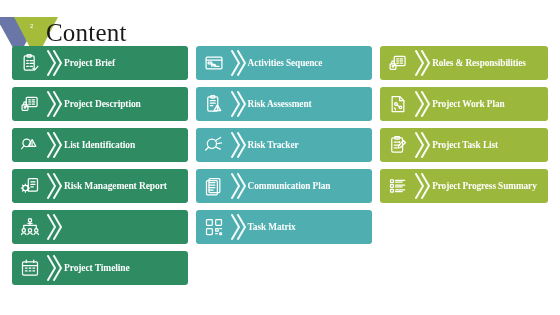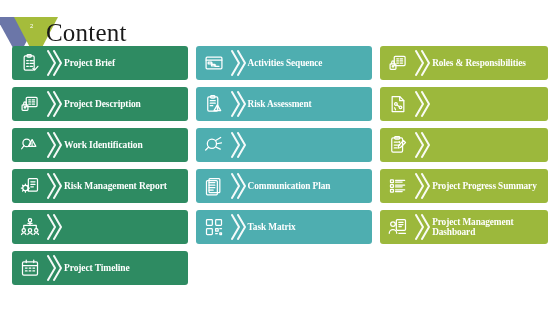--- a/index.html
+++ b/index.html
@@ -151,21 +151,21 @@
             <path d="M14.5 5.5l4.5 8h-9z"></path>
             <path d="M14.5 9v2M14.5 12.2v.3"></path>
           </svg>
         </div>
         <div class="chev">
           <svg width="16" height="30" viewBox="0 0 16 30" fill="none" stroke="#ffffff" stroke-width="2" stroke-linecap="round" stroke-linejoin="round" opacity="0.95">
             <path d="M2 3 L9 15 L2 27"></path>
             <path d="M8 3 L15 15 L8 27"></path>
           </svg>
         </div>
-        <div class="bar-label">Work Identification</div>
+        <div class="bar-label">List Identification</div>
       </div>
       <div class="bar c-green">
         <div class="bar-icon">
           <svg width="20" height="20" viewBox="0 0 24 24" fill="none" stroke="#ffffff" stroke-width="1.5" stroke-linecap="round" stroke-linejoin="round">
             <rect x="10" y="3" width="11" height="15" rx="1.2"></rect>
             <path d="M13 7h5M13 10h5M13 13h3"></path>
             <circle cx="6.5" cy="14.5" r="3.2"></circle>
             <path d="M6.5 9.6v1.4M6.5 18v1.4M1.6 14.5H3M10 14.5h1.4M3.1 11.1l1 1M9 17l1 1M9.9 11.1l-1 1M4.1 17l-1 1"></path>
           </svg>
         </div>
@@ -257,20 +257,21 @@
             <path d="M5.6 14.4L2 18"></path>
             <path d="M14 6.5l6 -3.5M15.5 10.5l5.5 -1M14.5 14.5l5 2.5"></path>
           </svg>
         </div>
         <div class="chev">
           <svg width="16" height="30" viewBox="0 0 16 30" fill="none" stroke="#ffffff" stroke-width="2" stroke-linecap="round" stroke-linejoin="round" opacity="0.95">
             <path d="M2 3 L9 15 L2 27"></path>
             <path d="M8 3 L15 15 L8 27"></path>
           </svg>
         </div>
+        <div class="bar-label">Risk Tracker</div>
       </div>
       <div class="bar c-teal">
         <div class="bar-icon">
           <svg width="20" height="20" viewBox="0 0 24 24" fill="none" stroke="#ffffff" stroke-width="1.5" stroke-linecap="round" stroke-linejoin="round">
             <rect x="6" y="3" width="13" height="17" rx="1.2"></rect>
             <rect x="3" y="5.5" width="13" height="17" rx="1.2" fill="none"></rect>
             <path d="M6 8h7M6 11h7M6 14h7M6 17h5"></path>
           </svg>
         </div>
         <div class="chev">
@@ -328,68 +329,52 @@
             <path d="M10.8 13.2l3 2"></path>
             <path d="M8 16.5l1 2.5"></path>
           </svg>
         </div>
         <div class="chev">
           <svg width="16" height="30" viewBox="0 0 16 30" fill="none" stroke="#ffffff" stroke-width="2" stroke-linecap="round" stroke-linejoin="round" opacity="0.95">
             <path d="M2 3 L9 15 L2 27"></path>
             <path d="M8 3 L15 15 L8 27"></path>
           </svg>
         </div>
+        <div class="bar-label">Project Work Plan</div>
       </div>
       <div class="bar c-lime">
         <div class="bar-icon">
           <svg width="20" height="20" viewBox="0 0 24 24" fill="none" stroke="#ffffff" stroke-width="1.5" stroke-linecap="round" stroke-linejoin="round">
             <rect x="4.5" y="3.5" width="13" height="17" rx="1.5"></rect>
             <rect x="8" y="1.8" width="6" height="3" rx="1"></rect>
             <path d="M7.5 8.5h4M7.5 12h4M7.5 15.5h3"></path>
             <circle cx="13.5" cy="8.5" r=".6"></circle>
             <circle cx="13.5" cy="12" r=".6"></circle>
             <path d="M18.5 6.5l2.5 2.5-6 6-3 .8.8-3z"></path>
           </svg>
         </div>
         <div class="chev">
           <svg width="16" height="30" viewBox="0 0 16 30" fill="none" stroke="#ffffff" stroke-width="2" stroke-linecap="round" stroke-linejoin="round" opacity="0.95">
             <path d="M2 3 L9 15 L2 27"></path>
             <path d="M8 3 L15 15 L8 27"></path>
           </svg>
         </div>
+        <div class="bar-label">Project Task List</div>
       </div>
       <div class="bar c-lime">
         <div class="bar-icon">
           <svg width="20" height="20" viewBox="0 0 24 24" fill="none" stroke="#ffffff" stroke-width="1.5" stroke-linecap="round" stroke-linejoin="round">
             <rect x="3" y="4.5" width="3.5" height="3.5" rx=".6"></rect>
             <rect x="3" y="10.2" width="3.5" height="3.5" rx=".6"></rect>
             <rect x="3" y="15.9" width="3.5" height="3.5" rx=".6"></rect>
             <path d="M9 5.2h11M9 7.3h8M9 10.9h11M9 13h8M9 16.6h11M9 18.7h8"></path>
           </svg>
         </div>
         <div class="chev">
           <svg width="16" height="30" viewBox="0 0 16 30" fill="none" stroke="#ffffff" stroke-width="2" stroke-linecap="round" stroke-linejoin="round" opacity="0.95">
             <path d="M2 3 L9 15 L2 27"></path>
             <path d="M8 3 L15 15 L8 27"></path>
           </svg>
         </div>
         <div class="bar-label">Project Progress Summary</div>
       </div>
-      <div class="bar c-lime">
-        <div class="bar-icon">
-          <svg width="20" height="20" viewBox="0 0 24 24" fill="none" stroke="#ffffff" stroke-width="1.5" stroke-linecap="round" stroke-linejoin="round">
-            <rect x="10" y="3" width="11" height="13" rx="1.2"></rect>
-            <path d="M13 6.5h5M13 9h5M13 11.5h3"></path>
-            <circle cx="6" cy="8.5" r="2.8"></circle>
-            <path d="M1.5 19.5a4.5 4.5 0 0 1 9 0"></path>
-            <path d="M13 19.5h8"></path>
-          </svg>
-        </div>
-        <div class="chev">
-          <svg width="16" height="30" viewBox="0 0 16 30" fill="none" stroke="#ffffff" stroke-width="2" stroke-linecap="round" stroke-linejoin="round" opacity="0.95">
-            <path d="M2 3 L9 15 L2 27"></path>
-            <path d="M8 3 L15 15 L8 27"></path>
-          </svg>
-        </div>
-        <div class="bar-label">Project Management Dashboard</div>
-      </div>
     </div>
 </div>
 
 </body></html>

